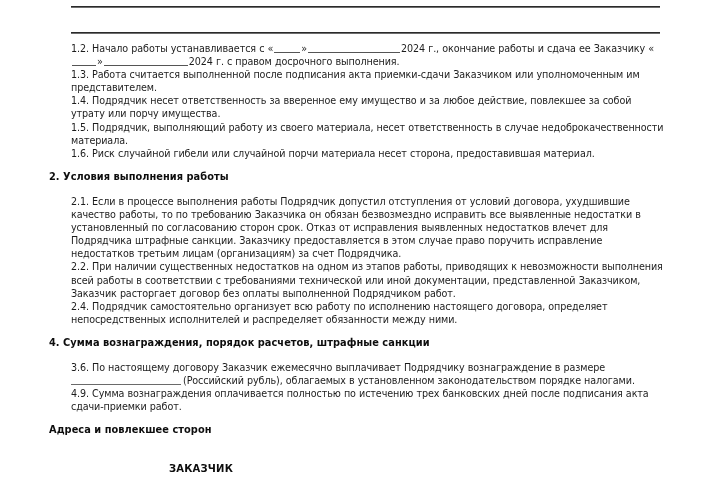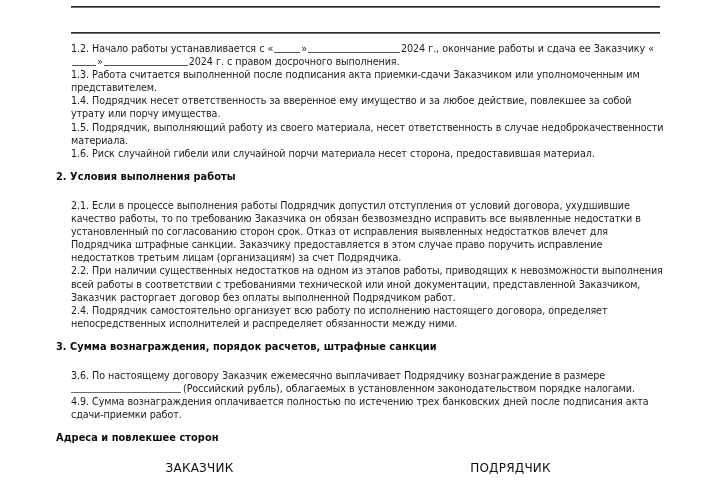--- a/index.html
+++ b/index.html
@@ -49,21 +49,21 @@
     padding: 0 0 0 31px;     
     font-size: 9.6px;
     line-height: 13.1px;
     text-align: left;
     letter-spacing: -0.01em;
     word-spacing: 0.02em;
     color: #1c1c1c;
   }
 
   .section-heading {
-    margin: 16px;
+    margin: 9px;
     padding: 0;
     font-size: 9.8px;
     line-height: 13.1px;
     font-weight: bold;
     color: #0d0d0d;
     letter-spacing: 0.005em;
   }
 
   .gap-before-heading { margin-top: 10px; }
   .gap-after-heading  { margin-top: 12px; }
@@ -93,23 +93,23 @@
 
   
   .signatures {
     position: absolute;
     left: 40px;
     top: 462px;
     width: 624px;
     display: flex;
   }
   .sig-col {
-    font-size: 12px;
+    font-size: 10px;
     line-height: 13px;
-    font-weight: normal;
+    font-weight: bold;
     color: #0d0d0d;
     letter-spacing: 0.02em;
   }
   .sig-col-customer  { width: 310px; text-align: center; padding-left: 6px; }
   .sig-col-contractor{ width: 310px; text-align: center; padding-left: 4px; }
 </style>
 </head>
 <body>
 
 <div class="page">
@@ -125,28 +125,27 @@
     <p class="clause">1.4. Подрядчик несет ответственность за вверенное ему имущество и за любое действие, повлекшее за собой утрату или порчу имущества.</p>
     <p class="clause">1.5. Подрядчик, выполняющий работу из своего материала, несет ответственность в случае недоброкачественности материала.</p>
     <p class="clause">1.6. Риск случайной гибели или случайной порчи материала несет сторона, предоставившая материал.</p>
 
     <p class="section-heading gap-before-heading">2. Условия выполнения работы</p>
 
     <p class="clause gap-after-heading">2.1. Если в процессе выполнения работы Подрядчик допустил отступления от условий договора, ухудшившие качество работы, то по требованию Заказчика он обязан безвозмездно исправить все выявленные недостатки в установленный по согласованию сторон срок. Отказ от исправления выявленных недостатков влечет для Подрядчика штрафные санкции. Заказчику предоставляется в этом случае право поручить исправление недостатков третьим лицам (организациям) за счет Подрядчика.</p>
     <p class="clause">2.2. При наличии существенных недостатков на одном из этапов работы, приводящих к невозможности выполнения всей работы в соответствии с требованиями технической или иной документации, представленной Заказчиком, Заказчик расторгает договор без оплаты выполненной Подрядчиком работ.</p>
     <p class="clause">2.4. Подрядчик самостоятельно организует всю работу по исполнению настоящего договора, определяет непосредственных исполнителей и распределяет обязанности между ними.</p>
 
-    <p class="section-heading gap-before-heading">3. Сумма вознаграждения, порядок расчетов, штрафные санкции</p>
+    <p class="section-heading gap-before-heading">4. Сумма вознаграждения, порядок расчетов, штрафные санкции</p>
 
     <p class="clause gap-after-heading"><span>3.6. По настоящему договору Заказчик ежемесячно выплачивает Подрядчику вознаграждение в размере</span> <span class="blank-lead"></span><span>(Российский рубль), облагаемых в установленном законодательством порядке налогами.</span></p>
 
     <p class="clause">4.9. Сумма вознаграждения оплачивается полностью по истечению трех банковских дней после подписания акта сдачи-приемки работ.</p>
 
     <p class="section-heading gap-before-heading">Адреса и повлекшее сторон</p>
 
   </div>
 
   <div class="signatures">
     <div class="sig-col sig-col-customer">ЗАКАЗЧИК</div>
-    <div class="sig-col sig-col-contractor">ПОДРЯДЧИК</div>
   </div>
 
 </div>
 
 </body></html>

